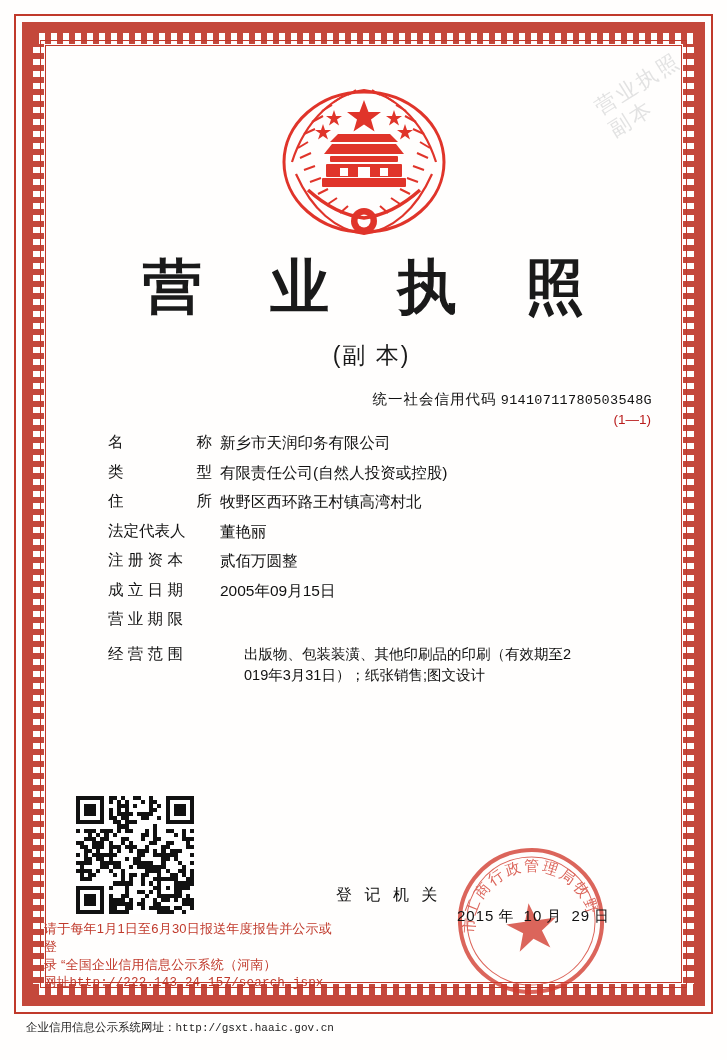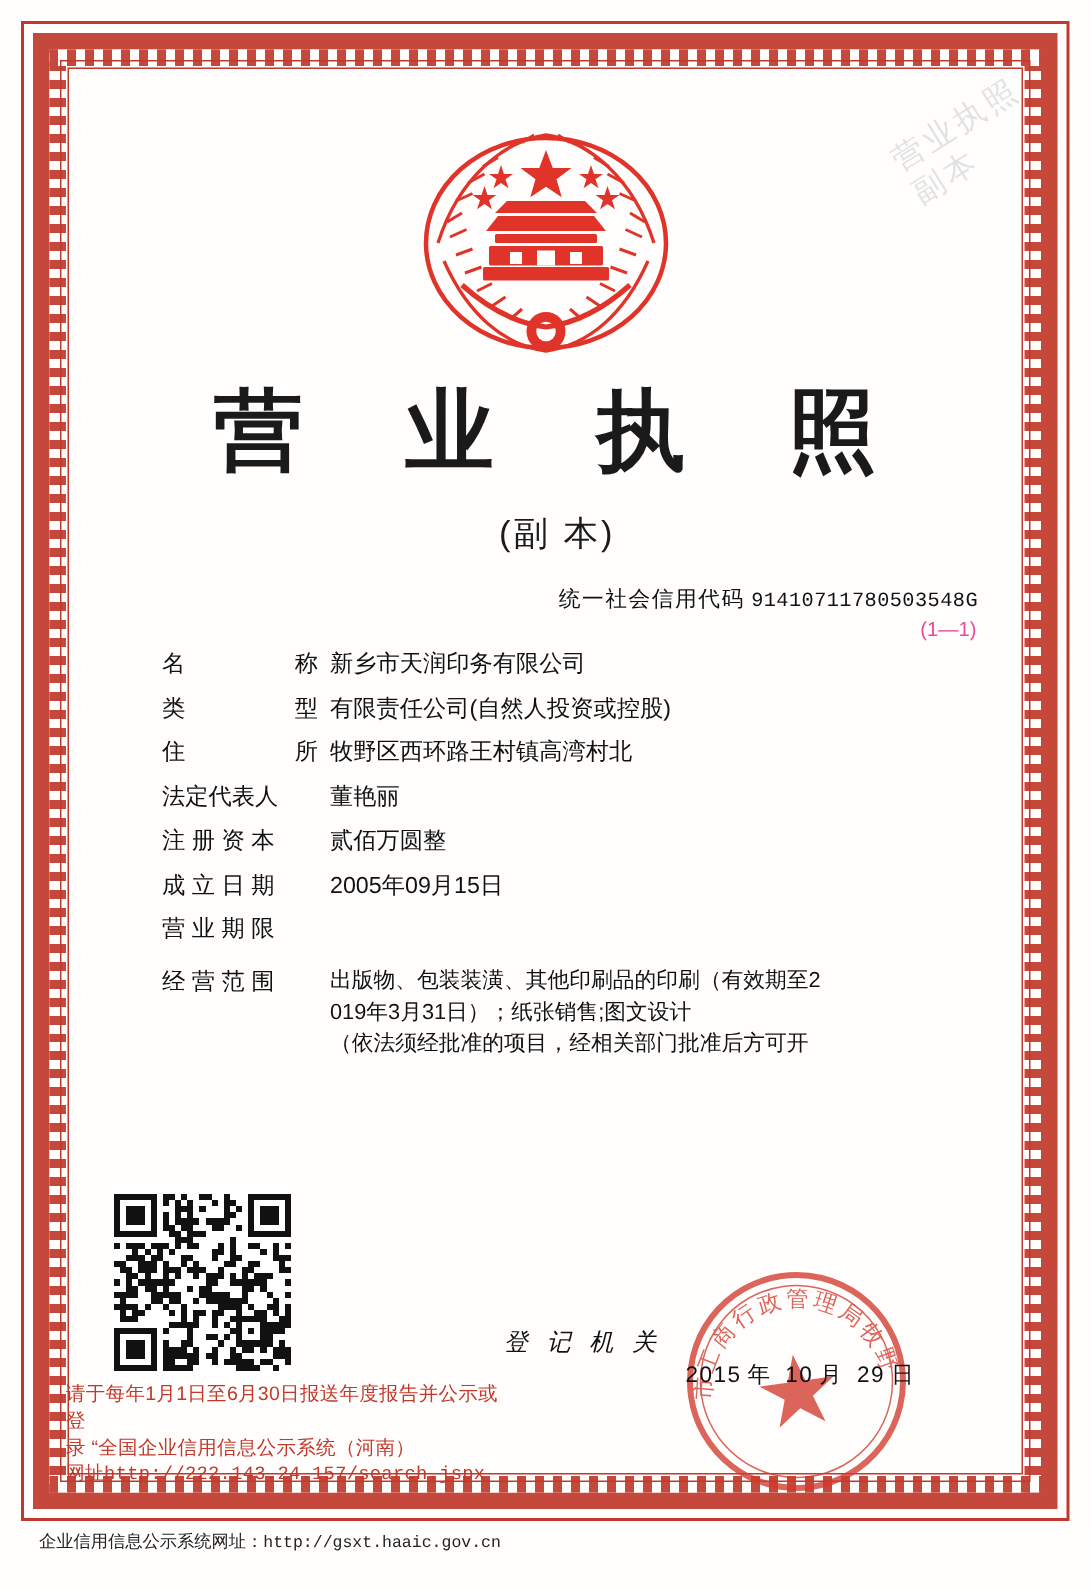--- a/index.html
+++ b/index.html
@@ -89,21 +89,21 @@
   
   .credit-line{
     position:absolute;top:390px;right:75px;
     font-size:14.5px;color:#111;
     letter-spacing:.3px;
   }
   .credit-label{letter-spacing:1px;}
   .credit-code{font-family:"Liberation Mono","DejaVu Sans Mono",monospace;font-size:13.5px;}
   .credit-sub{
     position:absolute;top:412px;right:76px;
-    font-size:13.5px;color:#ec4899;
+    font-size:13.5px;color:#b91c1c;
   }
 
   
   .fields{
     position:absolute;left:108px;top:432px;right:70px;
   }
   .row{
     display:flex;
     align-items:flex-start;
     margin-bottom:8.5px;
@@ -119,21 +119,21 @@
     letter-spacing:0;
   }
   .f-label.wide{letter-spacing:0;}
   .f-value{
     font-size:15.5px;
     color:#111;
     line-height:21px;
     flex:1;
   }
   .f-value.small{font-size:14.5px;}
-  .f-value .ln{display:block;}
+  .f-value .ln{display:block;margin-left:24px;}
 
   
   .qr{
     position:absolute;left:76px;top:796px;
     width:118px;height:118px;
   }
   .qr canvas,.qr svg{display:block;}
 
   
   .qr-note{
@@ -142,21 +142,21 @@
     color:#c0392b;
     font-size:13px;
     line-height:18px;
     letter-spacing:.2px;
   }
   .qr-note .mono{font-family:"Liberation Mono","DejaVu Sans Mono",monospace;font-size:12.5px;}
 
   
   .authority{
     position:absolute;left:336px;top:885px;
-    font-size:16px;letter-spacing:4px;color:#111;font-style:italic;
+    font-size:16px;letter-spacing:4px;color:#111;
   }
   .issue-date{
     position:absolute;left:455px;top:907px;
     font-size:15px;color:#111;letter-spacing:1px;
   }
   .issue-date span{margin:0 2px;}
 
   
   .seal{
     position:absolute;left:455px;top:845px;
@@ -295,21 +295,20 @@
       </div>
     </div>
 
     <div class="row" style="margin-top:14px;">
       <div class="f-label wide">
         <span>经 营 范 围</span>
       </div>
       <div class="f-value small">
         <span class="ln">出版物、包装装潢、其他印刷品的印刷（有效期至2</span>
         <span class="ln">019年3月31日）；纸张销售;图文设计</span>
-        <span class="ln">（依法须经批准的项目，经相关部门批准后方可开</span>
       </div>
     </div>
 
   </div>
 
   <div class="qr">
     <svg id="qrsvg" viewBox="0 0 29 29" width="118" height="118" shape-rendering="crispEdges" aria-hidden="true">
         <rect width="29" height="29" fill="#ffffff"></rect>
         <rect x="0" y="0" width="1" height="1" fill="#111"></rect>
         <rect x="1" y="0" width="1" height="1" fill="#111"></rect>

